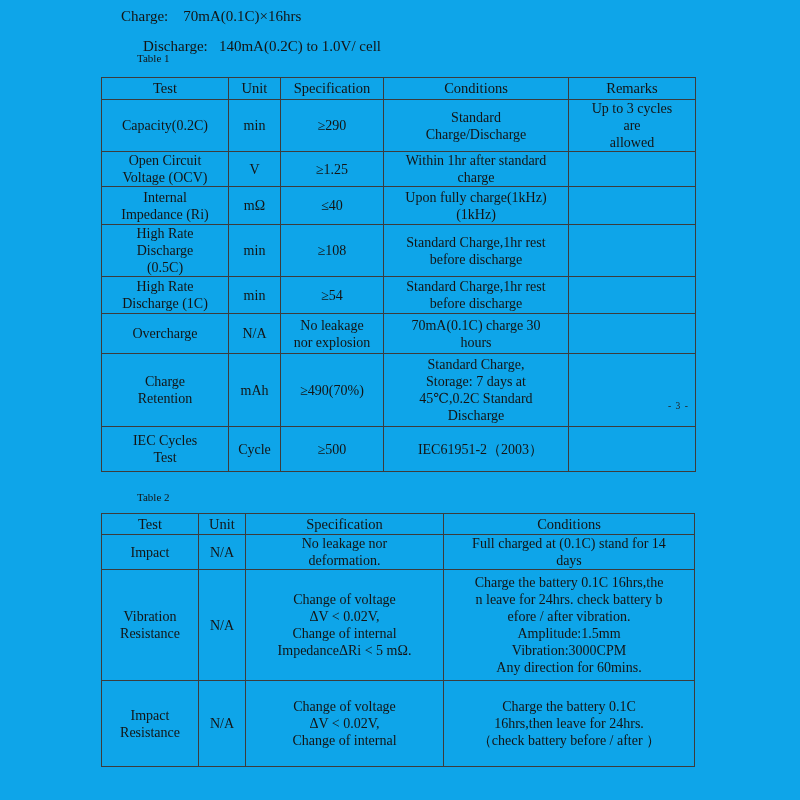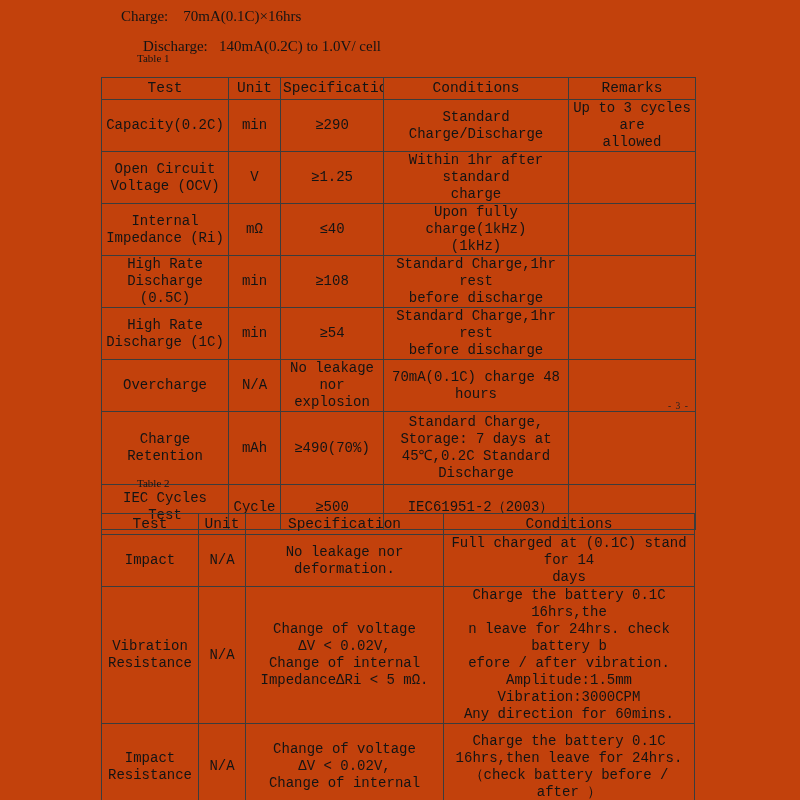--- a/index.html
+++ b/index.html
@@ -1,23 +1,23 @@
 <!DOCTYPE html>
 <html><head>
 <meta charset="utf-8">
 <style>
   html, body { margin:0; padding:0; background:#ffffff; }
   .page {
     position:relative; width:800px; height:800px; overflow:hidden;
-    background:#c2410c; color:#141414;
+    background:#0ea5e9; color:#141414;
     font-family:"Liberation Serif","DejaVu Serif",serif;
   }
   .topline { position:absolute; white-space:pre; font-size:15px; line-height:19px; }
   .tbl-label { position:absolute; font-size:11px; }
-  table { position:absolute; border-collapse:collapse; table-layout:fixed;font-family:Liberation Mono, monospace; }
+  table { position:absolute; border-collapse:collapse; table-layout:fixed; }
   td, th {
     border:1px solid #3c3c3c;
     font-size:14px; line-height:17px;
     vertical-align:middle; text-align:center;
     white-space:pre-line; padding:0 2px; overflow:hidden;
     font-weight:normal;
   }
   th { font-size:14.5px; white-space:nowrap; }
   td.cond { text-align:center; padding:0 5px; }
   td.cond.indent { padding-left:14px; }
@@ -99,21 +99,21 @@
       <td>≥54</td>
       <td class="cond">Standard Charge,1hr rest
 before discharge</td>
       <td></td>
     </tr>
     <tr style="height:40px">
       <td>Overcharge</td>
       <td>N/A</td>
       <td>No leakage
 nor explosion</td>
-      <td class="cond">70mA(0.1C) charge 48
+      <td class="cond">70mA(0.1C) charge 30
 hours</td>
       <td></td>
     </tr>
     <tr style="height:73px">
       <td>Charge
 Retention</td>
       <td>mAh</td>
       <td>≥490(70%)</td>
       <td class="cond">Standard Charge,
 Storage: 7 days at
@@ -127,21 +127,21 @@
       <td>Cycle</td>
       <td>≥500</td>
       <td class="cond indent">IEC61951-2（2003）</td>
       <td></td>
     </tr>
   </tbody>
     </table>
 
   <div class="pageno">- 3 -</div>
 
-  <div class="tbl-label" style="left:137px; top:477px;">Table 2</div>
+  <div class="tbl-label" style="left:137px; top:491px;">Table 2</div>
 
   <table id="t2">
     <colgroup>
       <col style="width:97px">
         <col style="width:47px">
         <col style="width:198px">
         <col style="width:251px">
     </colgroup>
     <tbody>
         <tr style="height:21px">

